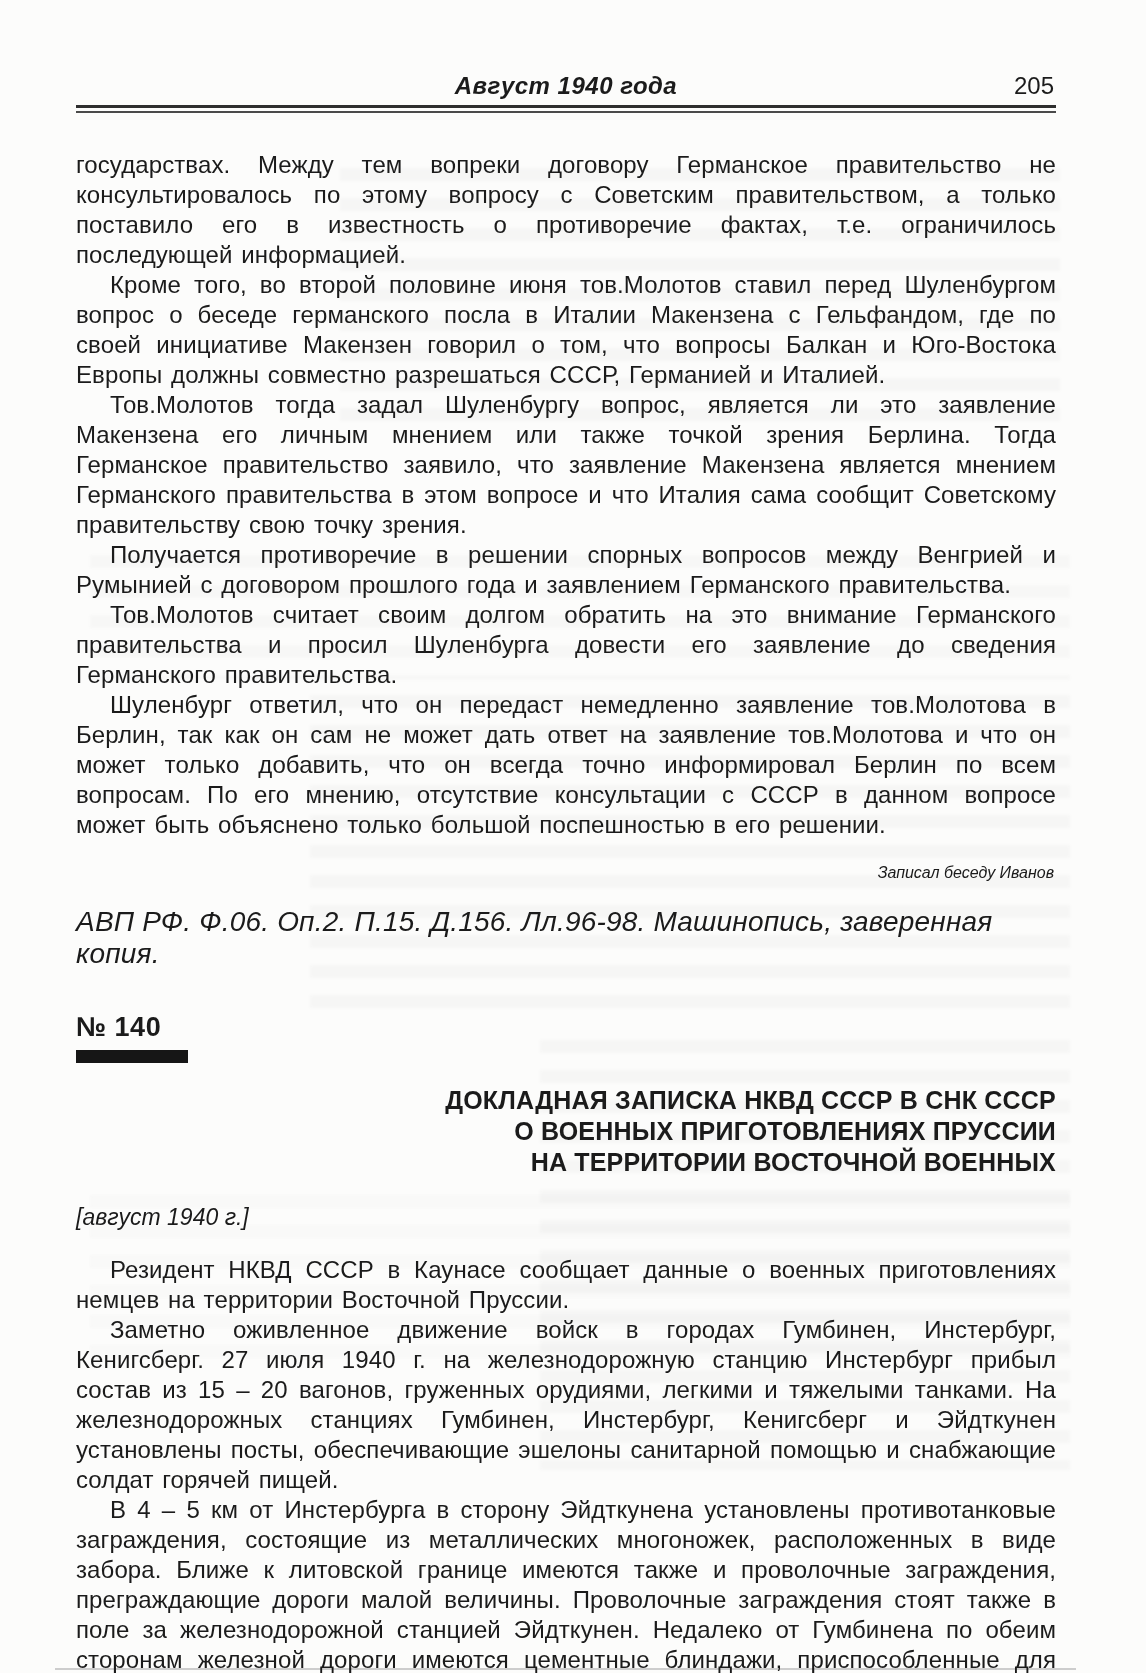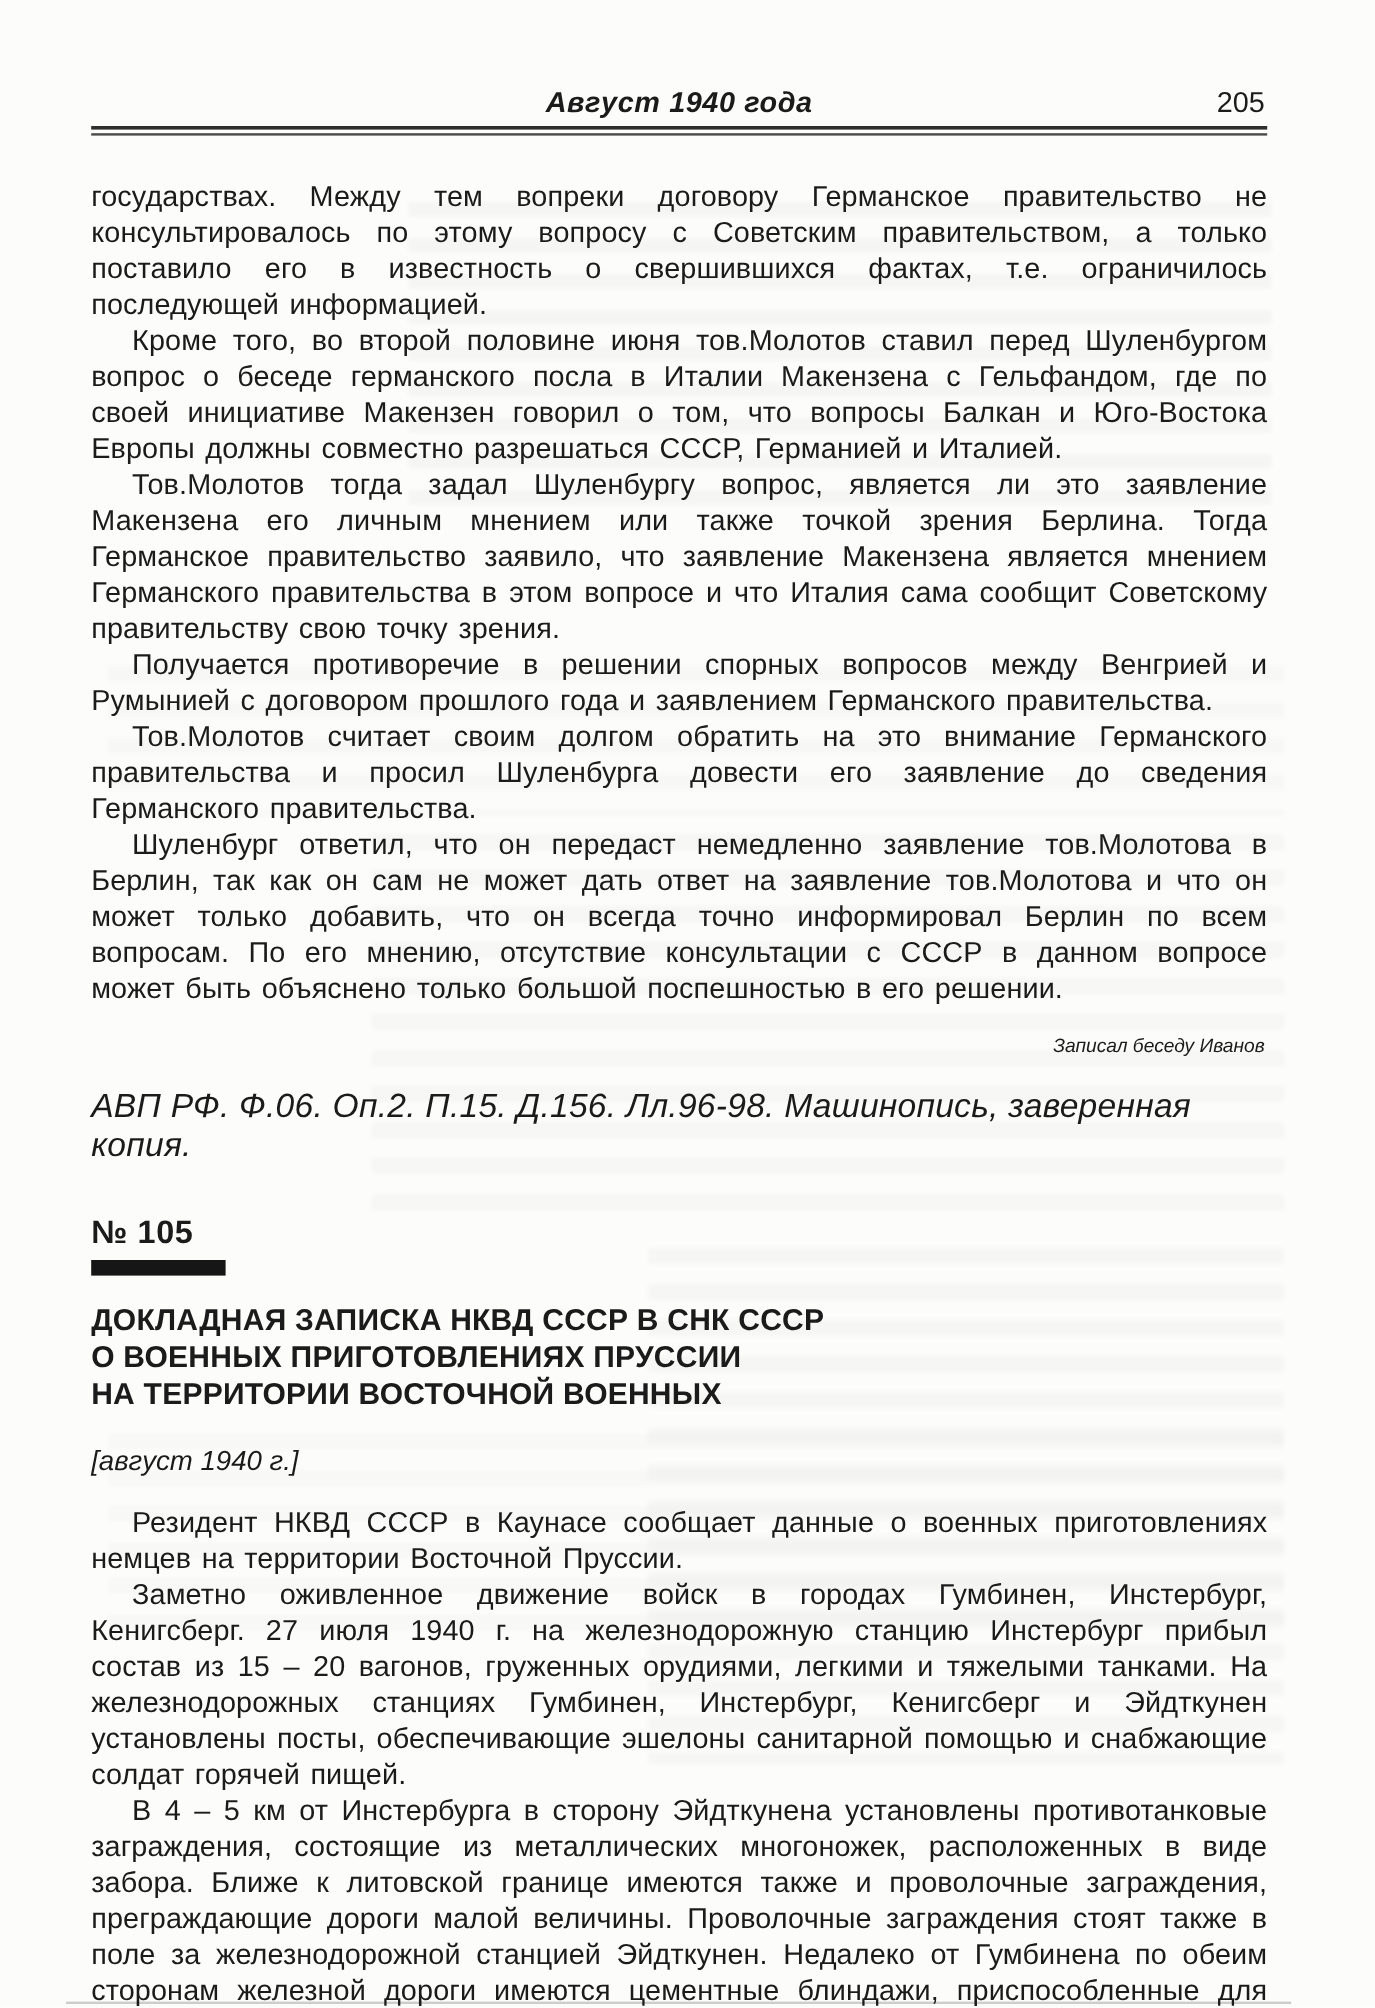--- a/index.html
+++ b/index.html
@@ -85,21 +85,21 @@
     height: 13px;
     background: #161616;
   }
   .doc-title {
     margin: 22px 0 0 0;
     font-size: 25px;
     font-weight: bold;
     line-height: 31px;
     letter-spacing: 0.2px;
   }
-  .doc-title .title-line { display: block; }
+  .doc-title .title-line { display: block; text-align: right; }
   .doc-date {
     margin: 26px 0 24px 0;
     font-size: 23px;
     font-style: italic;
   }
   
   .ghost {
     position: absolute;
     z-index: 1;
     pointer-events: none;
@@ -142,32 +142,32 @@
 
   <div class="content">
 
     <div class="running-head">
       <span class="head-title">Август 1940 года</span>
       <span class="head-page-num">205</span>
     </div>
     <div class="header-rule"></div>
 
     <section>
-      <p class="para first-para">государствах. Между тем вопреки договору Германское правительство не консультировалось по этому вопросу с Советским правительством, а только поставило его в известность о свершившихся фактах, т.е. ограничилось последующей информацией.</p>
+      <p class="para first-para">государствах. Между тем вопреки договору Германское правительство не консультировалось по этому вопросу с Советским правительством, а только поставило его в известность о противоречие фактах, т.е. ограничилось последующей информацией.</p>
       <p class="para indent">Кроме того, во второй половине июня тов.Молотов ставил перед Шуленбургом вопрос о беседе германского посла в Италии Макензена с Гельфандом, где по своей инициативе Макензен говорил о том, что вопросы Балкан и Юго-Востока Европы должны совместно разрешаться СССР, Германией и Италией.</p>
       <p class="para indent">Тов.Молотов тогда задал Шуленбургу вопрос, является ли это заявление Макензена его личным мнением или также точкой зрения Берлина. Тогда Германское правительство заявило, что заявление Макензена является мнением Германского правительства в этом вопросе и что Италия сама сообщит Советскому правительству свою точку зрения.</p>
       <p class="para indent">Получается противоречие в решении спорных вопросов между Венгрией и Румынией с договором прошлого года и заявлением Германского правительства.</p>
       <p class="para indent">Тов.Молотов считает своим долгом обратить на это внимание Германского правительства и просил Шуленбурга довести его заявление до сведения Германского правительства.</p>
       <p class="para indent">Шуленбург ответил, что он передаст немедленно заявление тов.Молотова в Берлин, так как он сам не может дать ответ на заявление тов.Молотова и что он может только добавить, что он всегда точно информировал Берлин по всем вопросам. По его мнению, отсутствие консультации с СССР в данном вопросе может быть объяснено только большой поспешностью в его решении.</p>
       <p class="signature">Записал беседу Иванов</p>
       <p class="archive">АВП РФ. Ф.06. Оп.2. П.15. Д.156. Лл.96-98. Машинопись, заверенная копия.</p>
     </section>
 
     <section>
-      <h2 class="doc-number">№ 105</h2>
+      <h2 class="doc-number">№ 140</h2>
       <div class="doc-number-bar"></div>
 
       <h1 class="doc-title">
         <span class="title-line">ДОКЛАДНАЯ ЗАПИСКА НКВД СССР В СНК СССР</span>
         <span class="title-line">О ВОЕННЫХ ПРИГОТОВЛЕНИЯХ ПРУССИИ</span>
         <span class="title-line">НА ТЕРРИТОРИИ ВОСТОЧНОЙ ВОЕННЫХ</span>
       </h1>
 
       <p class="doc-date">[август 1940 г.]</p>
 

